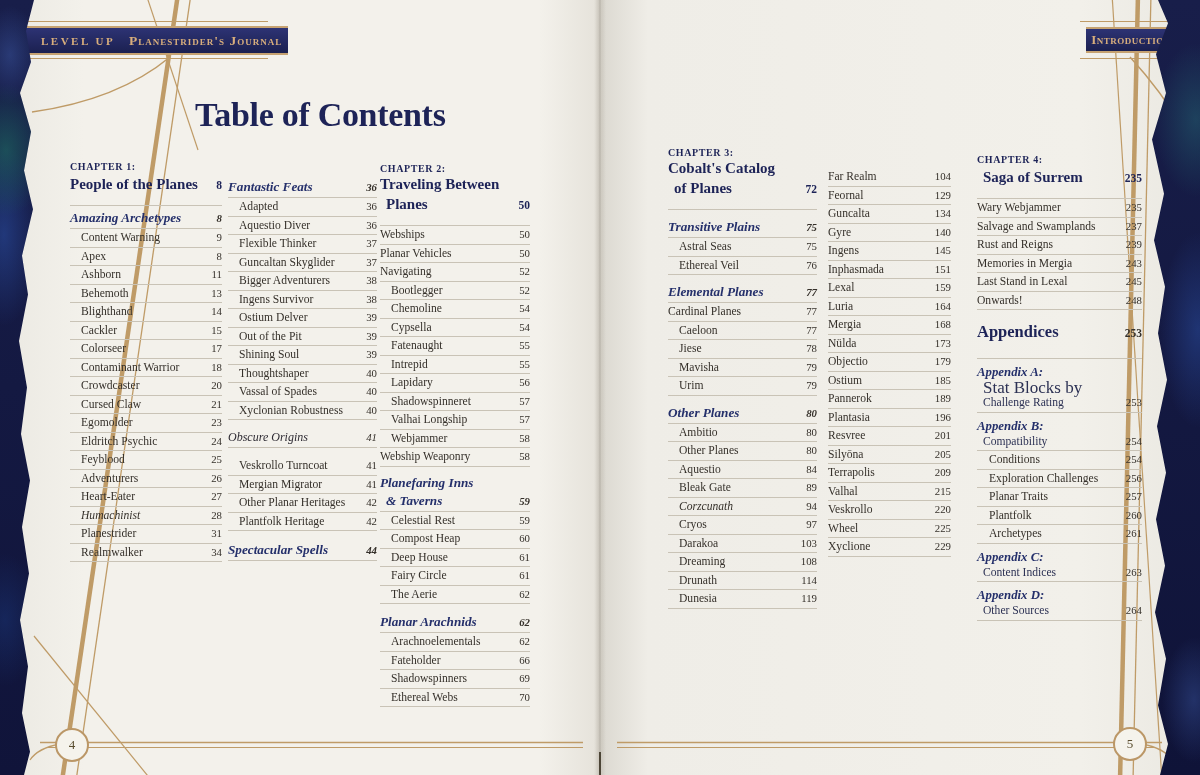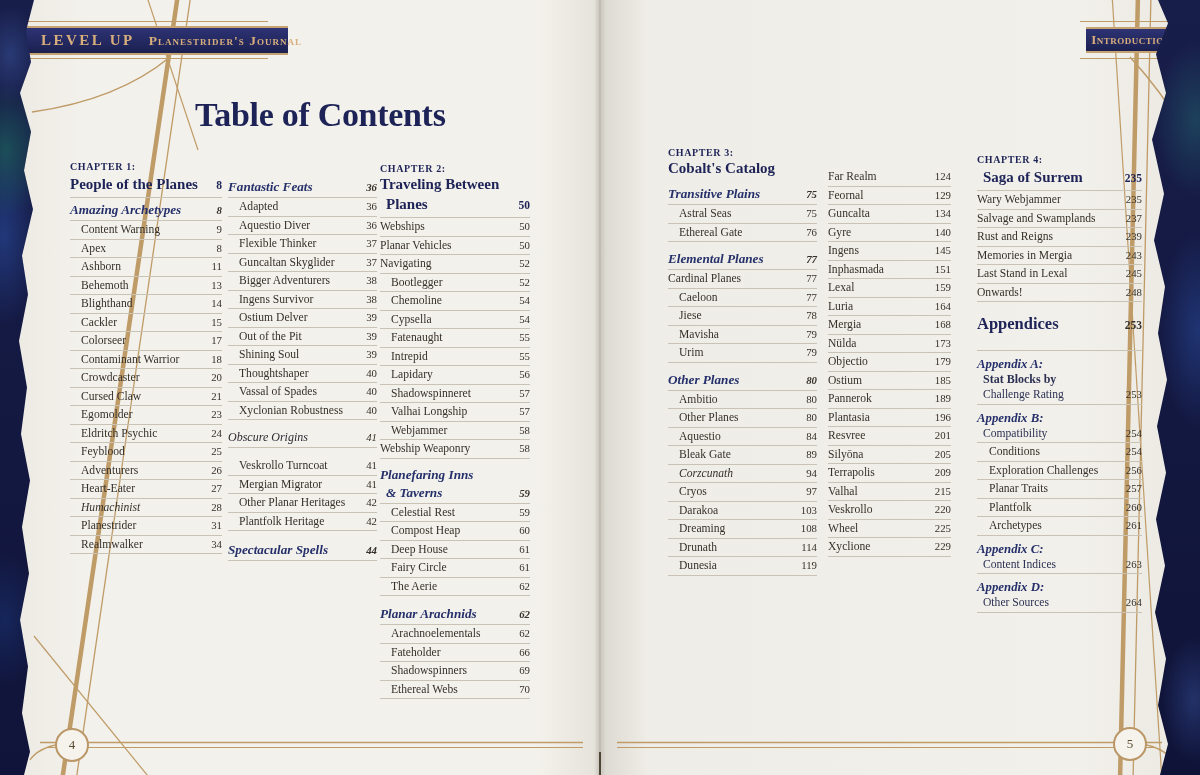--- a/index.html
+++ b/index.html
@@ -38,21 +38,21 @@
   .gutter-tick{position:absolute;left:599px;top:752px;width:2px;height:23px;background:#4c4536;z-index:2;}
   .deco{position:absolute;left:0;top:0;z-index:1;pointer-events:none;}
   
   .banner{
     position:absolute;z-index:5;display:flex;align-items:center;
     background:linear-gradient(#2d3374,#1b2050);
     border-top:2px solid #c6a271;border-bottom:2px solid #c6a271;
     color:#d8ae7c;
   }
   .banner-left{left:25px;top:26px;width:247px;height:25px;padding-left:16px;gap:14px;}
-  .brand{font-size:15px;font-weight:bold;letter-spacing:2.5px;text-transform:uppercase;white-space:nowrap;}
+  .brand{font-size:11px;font-weight:bold;letter-spacing:2.5px;text-transform:uppercase;white-space:nowrap;}
   .booktitle{font-variant:small-caps;font-size:13.5px;font-weight:bold;letter-spacing:1px;white-space:nowrap;}
   .banner-right{left:1086px;top:27px;width:90px;height:22px;justify-content:center;}
   .tab-label{font-variant:small-caps;font-size:13px;font-weight:bold;letter-spacing:.5px;}
   
   .toc-title{position:absolute;left:195px;top:96px;margin:0;z-index:3;
     font-size:34px;font-weight:bold;letter-spacing:-.3px;color:var(--navy);font-family:"Liberation Serif",serif;}
   
   .folio{position:absolute;z-index:4;width:30px;height:30px;border-radius:50%;
     background:#f5f3ec;border:2.5px solid var(--gold);display:flex;align-items:center;justify-content:center;
     font-size:13px;color:#5b4f31;}
@@ -65,31 +65,31 @@
   .c3{left:380px;top:162px;width:150px;}
   .c4{left:668px;top:146px;width:149px;}
   .c5{left:828px;top:168px;width:123px;}
   .c6{left:977px;top:153px;width:165px;}
   .kicker{font-size:10px;font-weight:bold;color:var(--navy);letter-spacing:.6px;text-transform:uppercase;line-height:13px;}
   .row{display:flex;justify-content:space-between;align-items:baseline;border-bottom:1px solid var(--rule);padding:2px 0 2px;}
   .row .lbl{white-space:nowrap;}
   .num{font-size:10.8px;color:var(--entry);margin-left:5px;}
   .line{white-space:nowrap;}
   .ch{font-size:15px;font-weight:bold;color:var(--navy);line-height:18px;}
-  .row.ch{padding-bottom:3px;text-align:center;}
+  .row.ch{padding-bottom:11px;text-align:center;}
   .ch .num{color:var(--navy);font-size:11.5px;}
   .hb{font-size:13.2px;font-weight:bold;font-style:italic;color:#25306b;line-height:16px;}
   .hd{font-size:12px;font-weight:normal;font-style:italic;color:#2e2b33;line-height:15px;}
   .big{font-size:16.5px;font-weight:bold;color:var(--navy);line-height:20px;}
   .row.big{padding-bottom:15px;}
   .big .num{font-size:11.5px;}
   .apx{font-size:12.8px;font-weight:bold;font-style:italic;color:#25306b;line-height:14px;}
   .e{font-size:11.6px;color:var(--entry);line-height:12.5px;}
   .sub .lbl, .e2first.sub{color:#2c3154;}
-  .e2first{font-size:12px;color:var(--entry);line-height:13px;padding-top:2px;white-space:nowrap;font-weight:bold;}
+  .e2first{font-size:17px;color:var(--entry);line-height:13px;padding-top:2px;white-space:nowrap;}
 </style>
 </head>
 <body>
 
 <div class="spread">
 
   <svg class="deco" width="1200" height="775" viewBox="0 0 1200 775">
     <g stroke="#bf9b67" fill="none">
       <line x1="178" y1="-6" x2="62" y2="781" stroke-width="4.5"></line>
       <line x1="191" y1="-6" x2="76" y2="781" stroke-width="1.3"></line>
@@ -389,30 +389,34 @@
         <span class="num">69</span>
       </div>
       <div class="row e">
         <span class="lbl" style="padding-left: 11px;">Ethereal Webs</span>
         <span class="num">70</span>
       </div>
     </div>
   <div class="toc-col c4">
       <div class="kicker">Chapter 3:</div>
       <div class="line ch">Cobalt's Catalog</div>
+      <div class="row ch">
+        <span class="lbl" style="padding-left: 6px;">of Planes</span>
+        <span class="num">72</span>
+      </div>
       <div class="row hb" style="margin-top: 7px;">
         <span class="lbl">Transitive Plains</span>
         <span class="num">75</span>
       </div>
       <div class="row e">
         <span class="lbl" style="padding-left: 11px;">Astral Seas</span>
         <span class="num">75</span>
       </div>
       <div class="row e">
-        <span class="lbl" style="padding-left: 11px;">Ethereal Gate</span>
+        <span class="lbl" style="padding-left: 11px;">Ethereal Veil</span>
         <span class="num">76</span>
       </div>
       <div class="row hb" style="margin-top: 7px;">
         <span class="lbl">Elemental Planes</span>
         <span class="num">77</span>
       </div>
       <div class="row e">
         <span class="lbl">Cardinal Planes</span>
         <span class="num">77</span>
       </div>
@@ -473,21 +477,21 @@
         <span class="num">114</span>
       </div>
       <div class="row e">
         <span class="lbl" style="padding-left: 11px;">Dunesia</span>
         <span class="num">119</span>
       </div>
     </div>
   <div class="toc-col c5">
       <div class="row e">
         <span class="lbl">Far Realm</span>
-        <span class="num">124</span>
+        <span class="num">104</span>
       </div>
       <div class="row e">
         <span class="lbl">Feornal</span>
         <span class="num">129</span>
       </div>
       <div class="row e">
         <span class="lbl">Guncalta</span>
         <span class="num">134</span>
       </div>
       <div class="row e">

